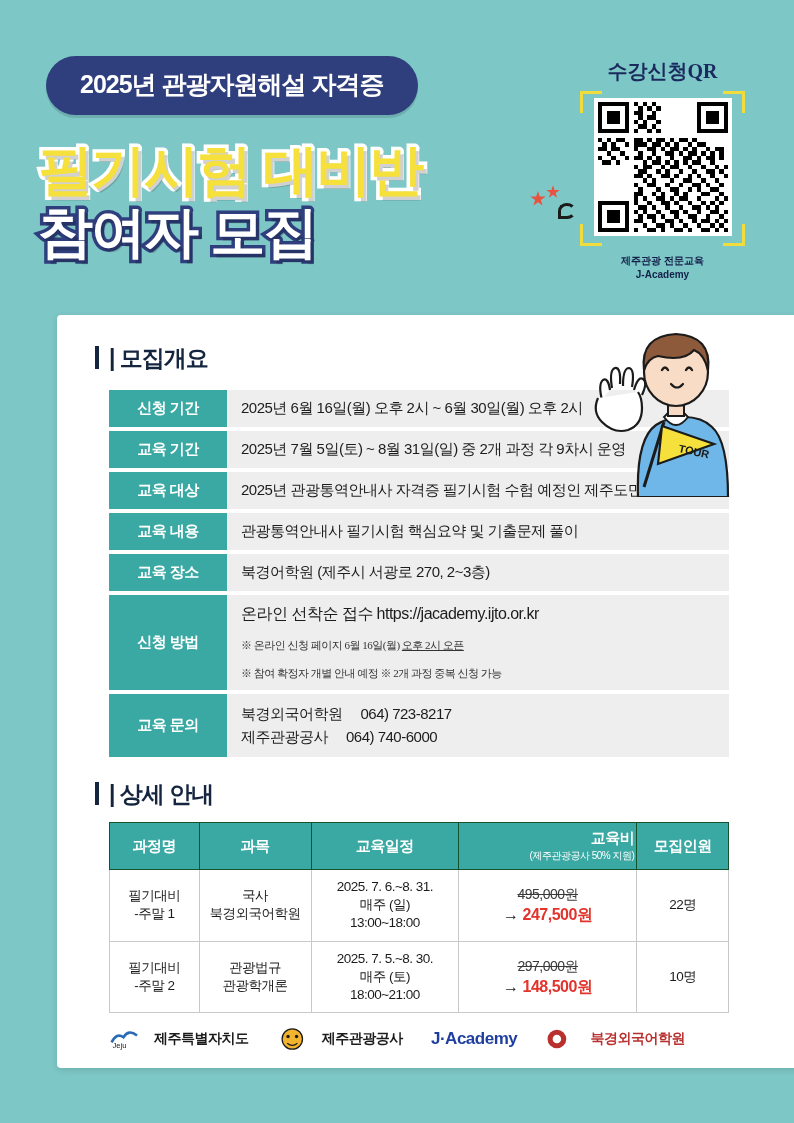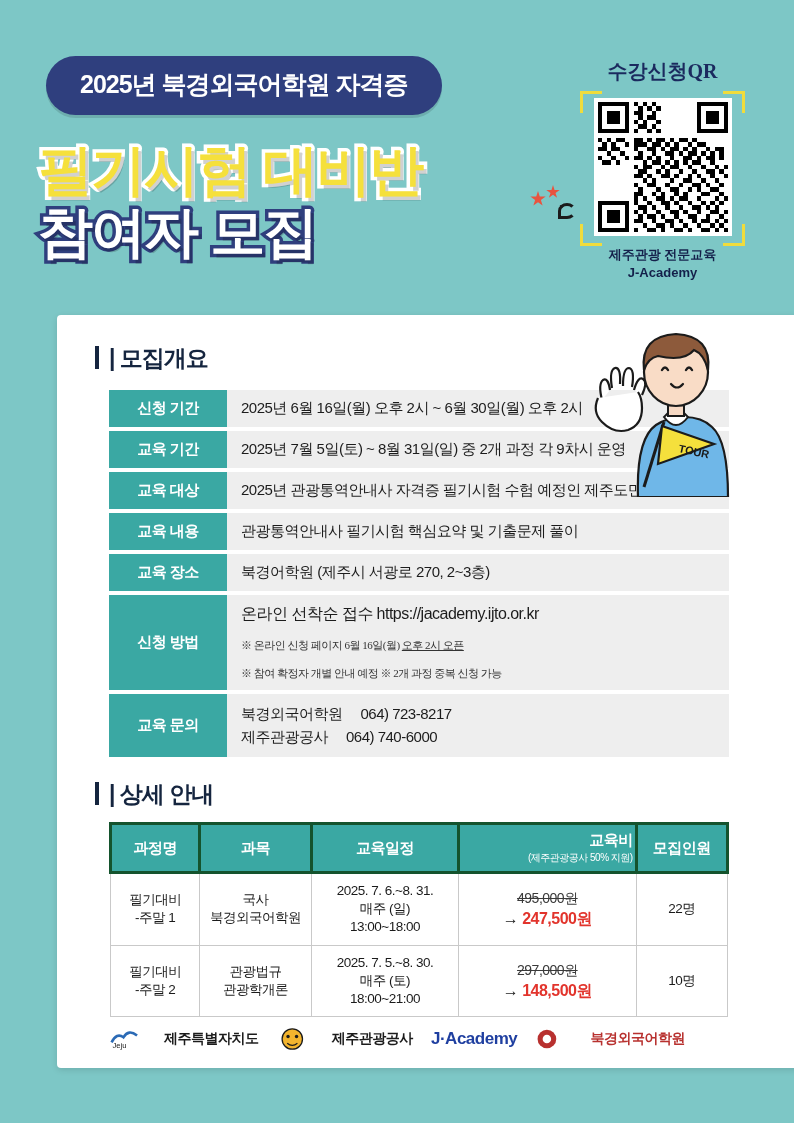--- a/index.html
+++ b/index.html
@@ -96,21 +96,22 @@
   .qr-frame .c-tr { right: 0; top: 0; border-left: none; border-bottom: none; }
   .qr-frame .c-bl { left: 0; bottom: 0; border-right: none; border-top: none; }
   .qr-frame .c-br { right: 0; bottom: 0; border-left: none; border-top: none; }
   .qr-img {
     position: absolute; left: 14px; top: 7px;
     width: 138px; height: 138px;
     background: #ffffff;
     padding: 4px;
   }
   .qr-sub {
-    font-size: 13px;
+    margin-top: 8px;
+    font-size: 10px;
     font-weight: bold;
     color: #14204a;
     line-height: 1.35;
   }
 
   
   .card {
     position: absolute;
     left: 57px; top: 315px;
     width: 792px; height: 753px;
@@ -173,21 +174,21 @@
   
   .detail-wrap { margin-left: 22px; margin-top: 4px; }
   .detail-table {
     width: 620px;
     border-collapse: collapse;
     font-size: 13px;
   }
   .detail-table th {
     background: #3aa8a3;
     color: #ffffff;
-    border: 3px solid #14532d;
+    border: 1px solid #14532d;
     padding: 6px 2px;
     font-size: 15px;
     font-weight: bold;
     letter-spacing: -0.5px;
   }
   .detail-table th .sub {
     display: block;
     font-size: 10px;
     font-weight: normal;
     margin-top: 1px;
@@ -208,21 +209,21 @@
   
   .logos {
     position: absolute;
     left: 30px; bottom: 16px;
     width: 620px;
     display: flex;
     align-items: center;
     justify-content: space-between;
     padding: 0 22px;
   }
-  .logo-item { display: flex; align-items: center; gap: 21px; }
+  .logo-item { display: flex; align-items: center; gap: 11px; }
   .logo-text { font-size: 14px; font-weight: bold; color: #1b1b1b; letter-spacing: -0.5px; }
   .logo-mark {
     width: 34px; height: 26px;
     display: inline-block;
   }
 
   
   .character {
     position: absolute;
     right: 28px; top: 322px;
@@ -230,21 +231,21 @@
     z-index: 5;
   }
 </style>
 </head>
 <body>
 
 <div class="poster">
 
   <div class="header">
 
-    <div class="title-pill">2025년 북경외국어학원 자격증</div>
+    <div class="title-pill">2025년 관광자원해설 자격증</div>
 
     <div class="main-title">
       <span class="line-wrap">필기시험 대비반</span>
       <span class="line-wrap line2">참여자 모집</span>
     </div>
 
     <div class="sparkle">
       <div class="s1"></div>
         <div class="s2"></div>
         <div class="swirl"></div>

